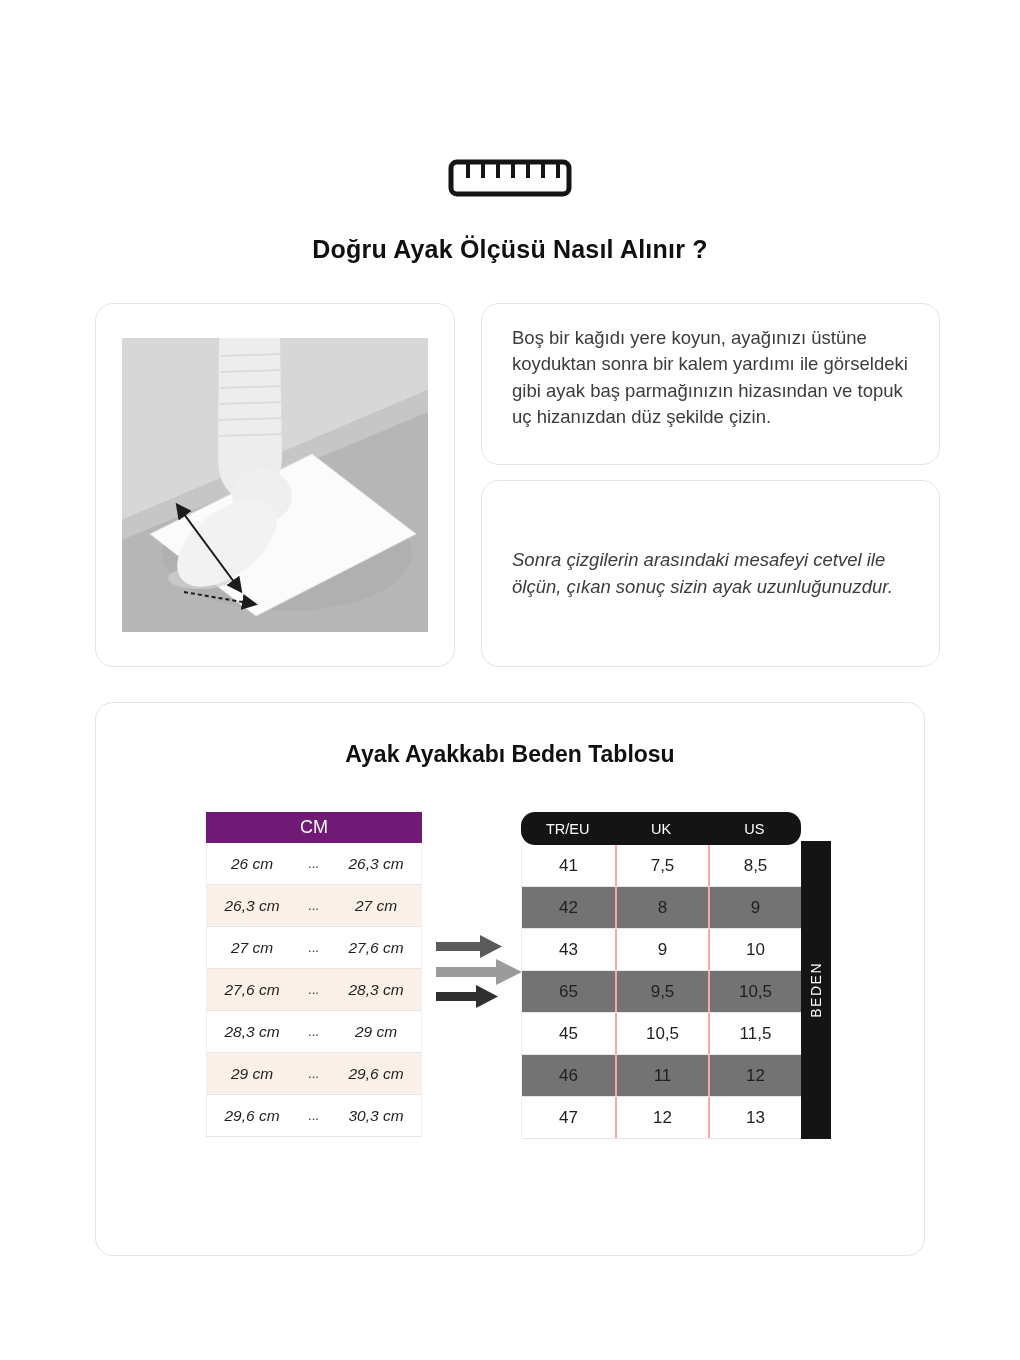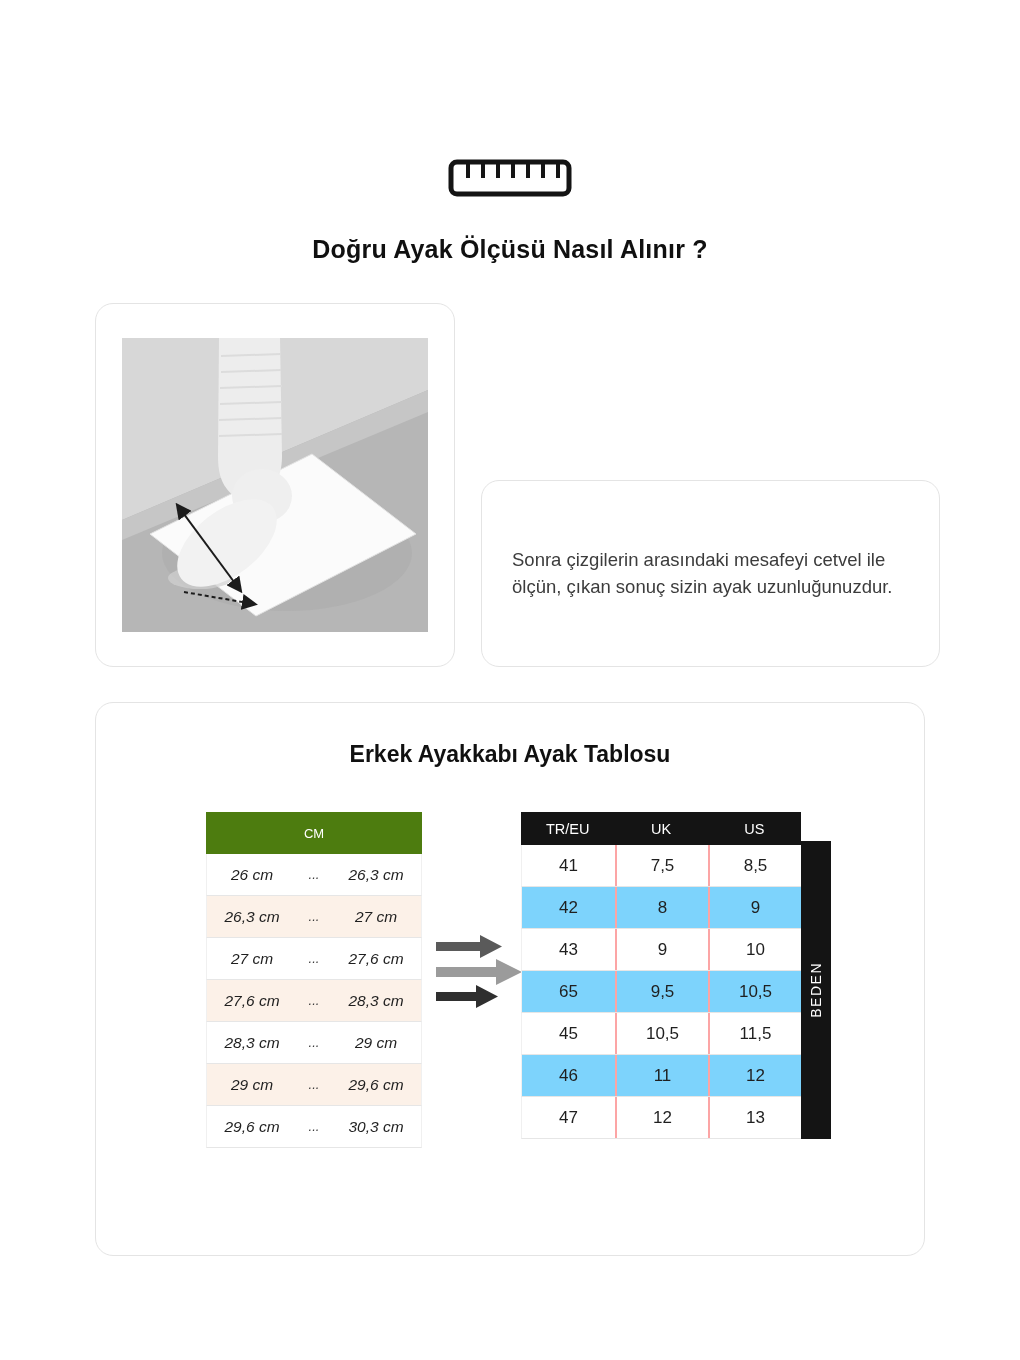--- a/index.html
+++ b/index.html
@@ -16,47 +16,47 @@
                 border:1px solid #e4e4e4; border-radius:18px; background:#fff;
                 display:flex; align-items:center; justify-content:center; }
   .photo { width:306px; height:294px; display:block; }
 
   .info-card { position:absolute; left:481px; width:459px; border:1px solid #e4e4e4;
                border-radius:18px; background:#fff; color:#3c3c3c; font-size:18.5px;
                line-height:1.42; display:flex; }
   .info-card.one { top:287px; height:162px; align-items:flex-start; }
   .info-card.one .txt { padding:21px 28px 0 30px; }
   .info-card.two { top:464px; height:187px; align-items:center; }
-  .info-card.two .txt { padding:0 28px 0 30px; }
+  .info-card.two .txt { padding:0 28px 0 30px;font-style:italic; }
 
   .size-card { position:absolute; left:95px; top:686px; width:830px; height:554px;
                border:1px solid #e4e4e4; border-radius:18px; background:#fff; }
   .size-title { position:absolute; top:38px; left:0; width:100%; text-align:center;
                 font-size:23px; font-weight:700; color:#101010; }
 
   .cm-table { position:absolute; left:110px; top:109px; width:216px; }
-  .table-head { height:42px; background:#4d7c0f; color:#fff; display:flex;
-                align-items:center; justify-content:center; font-size:13px; }
+  .table-head { height:31px; background:#701a75; color:#fff; display:flex;
+                align-items:center; justify-content:center; font-size:18px; }
   .cm-row { height:42px; display:grid; grid-template-columns:1fr 34px 1fr; align-items:center;
             text-align:center; font-size:15.5px; color:#1f1f1f; background:#fff;
             border-bottom:1px solid #e6e6e6; border-left:1px solid #f0f0f0; border-right:1px solid #f0f0f0;font-style:italic; }
   .cm-row.alt { background:#fcf1e8; }
   .dots { font-size:13px; color:#3d3d3d; }
 
   .arrows { position:absolute; left:338px; top:230px; }
 
   .eu-table { position:absolute; left:425px; top:109px; width:280px; }
   .eu-head { height:33px; background:#141414; color:#fff; display:grid;
-             grid-template-columns:repeat(3,1fr); align-items:center; text-align:center; font-size:14.5px; }
+             grid-template-columns:repeat(3,1fr); align-items:center; text-align:center; font-size:14.5px;border-radius:14px; }
   .eu-row { height:42px; display:grid; grid-template-columns:repeat(3,1fr);
             font-size:17px; color:#1f1f1f; background:#fff;
             border-bottom:1px solid #e6e6e6; border-left:1px solid #f0f0f0; }
   .eu-row span { display:flex; align-items:center; justify-content:center; height:100%; }
   .eu-row span + span { border-left:2px solid #fca5a5; }
-  .eu-row.alt span { background:#7dd3fc; }
+  .eu-row.alt span { background:#737373; }
 
   .beden-bar { position:absolute; left:705px; top:138px; width:30px; height:298px;
                background:#141414; color:#fff; display:flex; align-items:center; justify-content:center; }
   .beden-bar span { writing-mode:vertical-rl; transform:rotate(180deg);
                     font-size:14px; letter-spacing:1.5px; }
 </style>
 </head>
 <body>
 
 <div class="page">
@@ -101,27 +101,30 @@
         <line x1="97" y1="98" x2="160" y2="96"></line>
       </g>
       <ellipse cx="140" cy="158" rx="30" ry="27" fill="#efefef"></ellipse>
       <ellipse cx="78" cy="240" rx="32" ry="11" fill="#d2d2d2" opacity="0.7"></ellipse>
       <ellipse cx="105" cy="205" rx="58" ry="32" transform="rotate(-38 105 205)" fill="#f2f2f2"></ellipse>
       <line x1="56" y1="168" x2="118" y2="252" stroke="#1c1c1c" stroke-width="2" marker-start="url(#ah1)" marker-end="url(#ah1)"></line>
       <line x1="62" y1="254" x2="132" y2="266" stroke="#1c1c1c" stroke-width="2" stroke-dasharray="4 3" marker-end="url(#ah1)"></line>
     </svg>
   </div>
 
+  <div class="info-card one">
+    <div class="txt">Boş bir kağıdı yere koyun, ayağınızı üstüne koyduktan sonra bir kalem yardımı ile görseldeki gibi ayak baş parmağınızın hizasından ve topuk uç hizanızdan düz şekilde çizin.</div>
+  </div>
 
   <div class="info-card two">
     <div class="txt">Sonra çizgilerin arasındaki mesafeyi cetvel ile ölçün, çıkan sonuç sizin ayak uzunluğunuzdur.</div>
   </div>
 
   <div class="size-card">
-    <div class="size-title">Erkek Ayakkabı Ayak Tablosu</div>
+    <div class="size-title">Ayak Ayakkabı Beden Tablosu</div>
 
     <div class="cm-table">
       <div class="table-head">CM</div>
 
       <div class="cm-row">
         <span>26 cm</span>
         <span class="dots">...</span>
         <span>26,3 cm</span>
       </div>
       <div class="cm-row alt">

